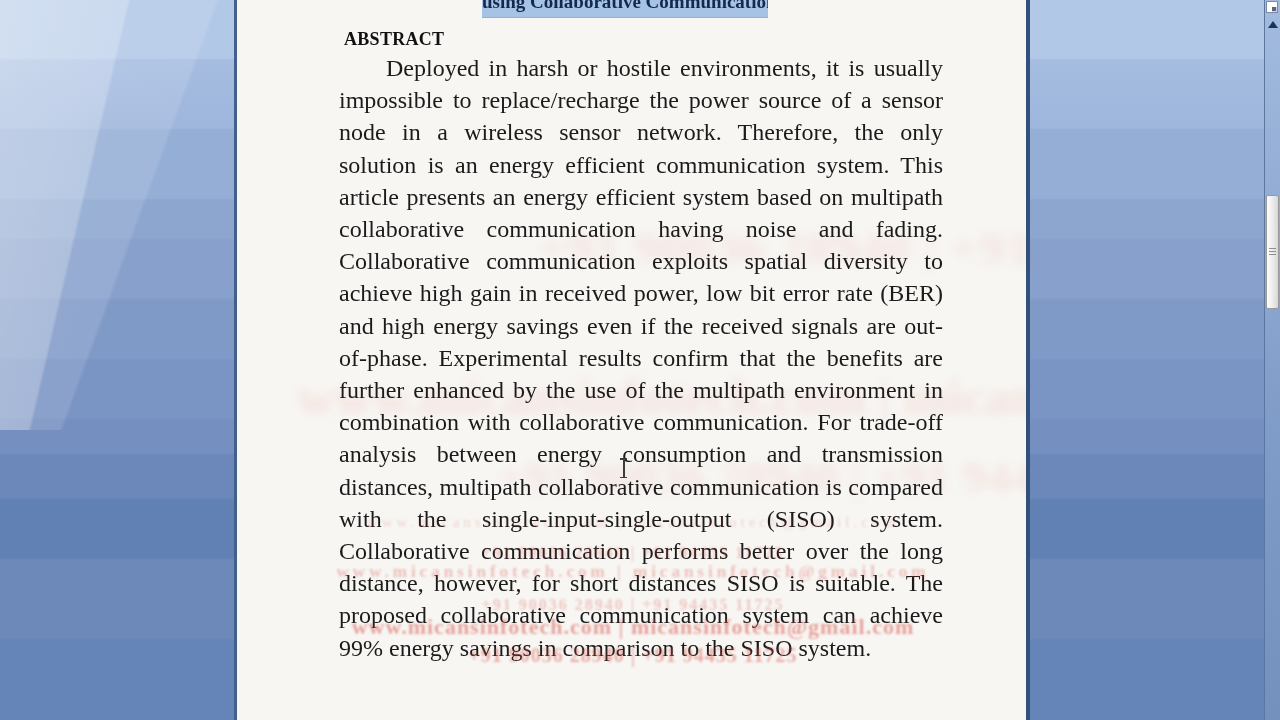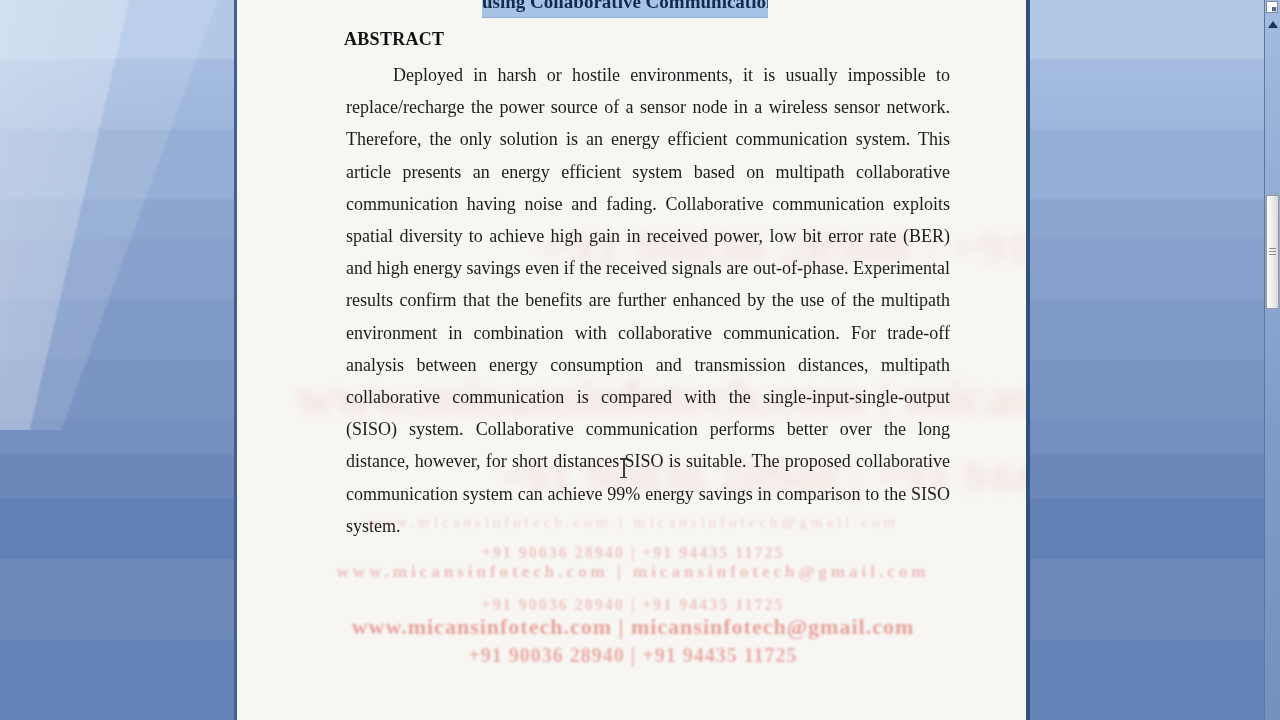--- a/index.html
+++ b/index.html
@@ -48,22 +48,22 @@
   }
   .title-highlight .title-text{
     display:block;margin-top:-9px;
     font-weight:bold;font-size:19px;color:#13294d;white-space:nowrap;
   }
   .abstract-heading{
     position:absolute;left:94px;top:16px;margin:13px;
     font-size:18px;font-weight:bold;color:#111;letter-spacing:0.3px;
   }
   .abstract-body{
-    position:absolute;left:94px;top:44px;width:604px;margin:15px;
-    font-size:18px;line-height:32.2px;color:#1b1b1b;
+    position:absolute;left:94px;top:44px;width:604px;margin:8px;
+    font-size:24px;line-height:32.2px;color:#1b1b1b;
     text-align:justify;text-indent:47px;
   }
   
   .wm{position:absolute;color:#d94f44;white-space:nowrap;pointer-events:none;}
   .wm-big{font-weight:bold;filter:blur(5px);transform-origin:left top;}
   .wm-bigA{left:300px;top:222px;font-size:46px;opacity:0.10;transform:scaleX(1.15);}
   .wm-bigB{left:60px;top:368px;font-size:50px;opacity:0.12;transform:scaleX(1.05);}
   .wm-bigC{left:260px;top:452px;font-size:44px;opacity:0.11;transform:scaleX(1.1);}
   .wm-line{left:94px;width:604px;text-align:center;filter:blur(1px);}
   .wm1{top:514px;font-size:15px;letter-spacing:4px;opacity:0.22;}

